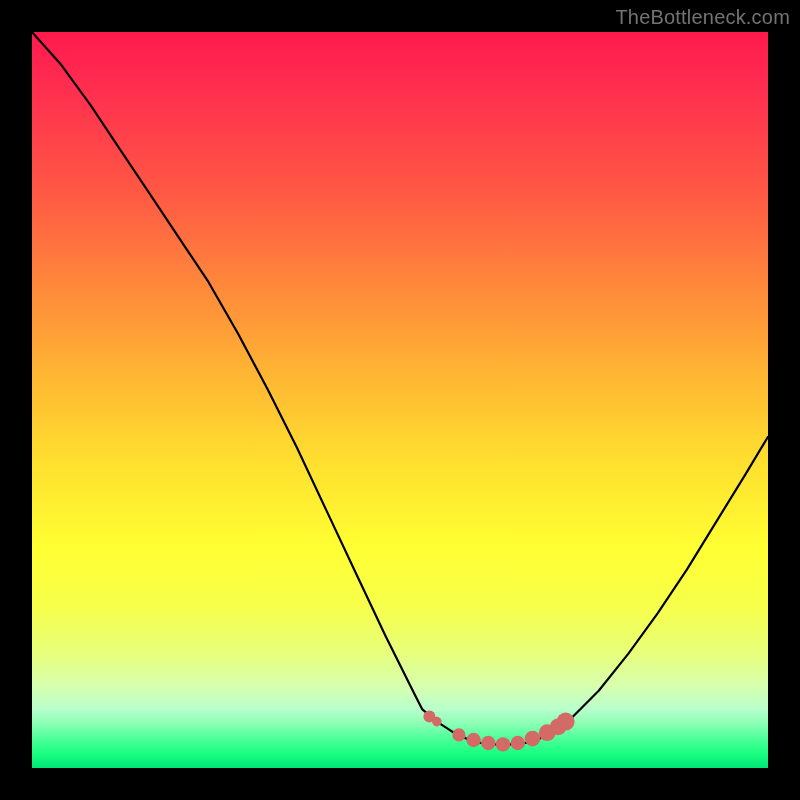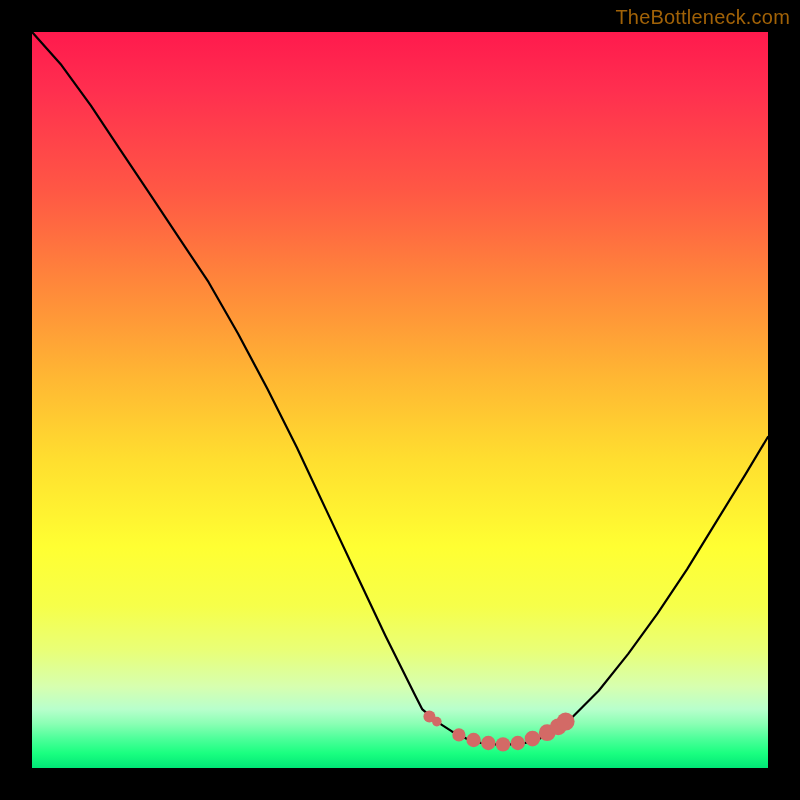--- a/index.html
+++ b/index.html
@@ -39,21 +39,21 @@
       #8affb4 94%,
       #4dff9a 96%,
       #1aff80 98%,
       #00e676 100%
     );
   }
   .watermark {
     position: absolute;
     top: 6px;
     right: 10px;
-    color: #a16207;
+    color: #737373;
     font-size: 20px;
     font-weight: 500;
     letter-spacing: 0.2px;
     user-select: none;
   }
   svg.curve {
     position: absolute;
     left: 0;
     top: 0;
     width: 736px;

